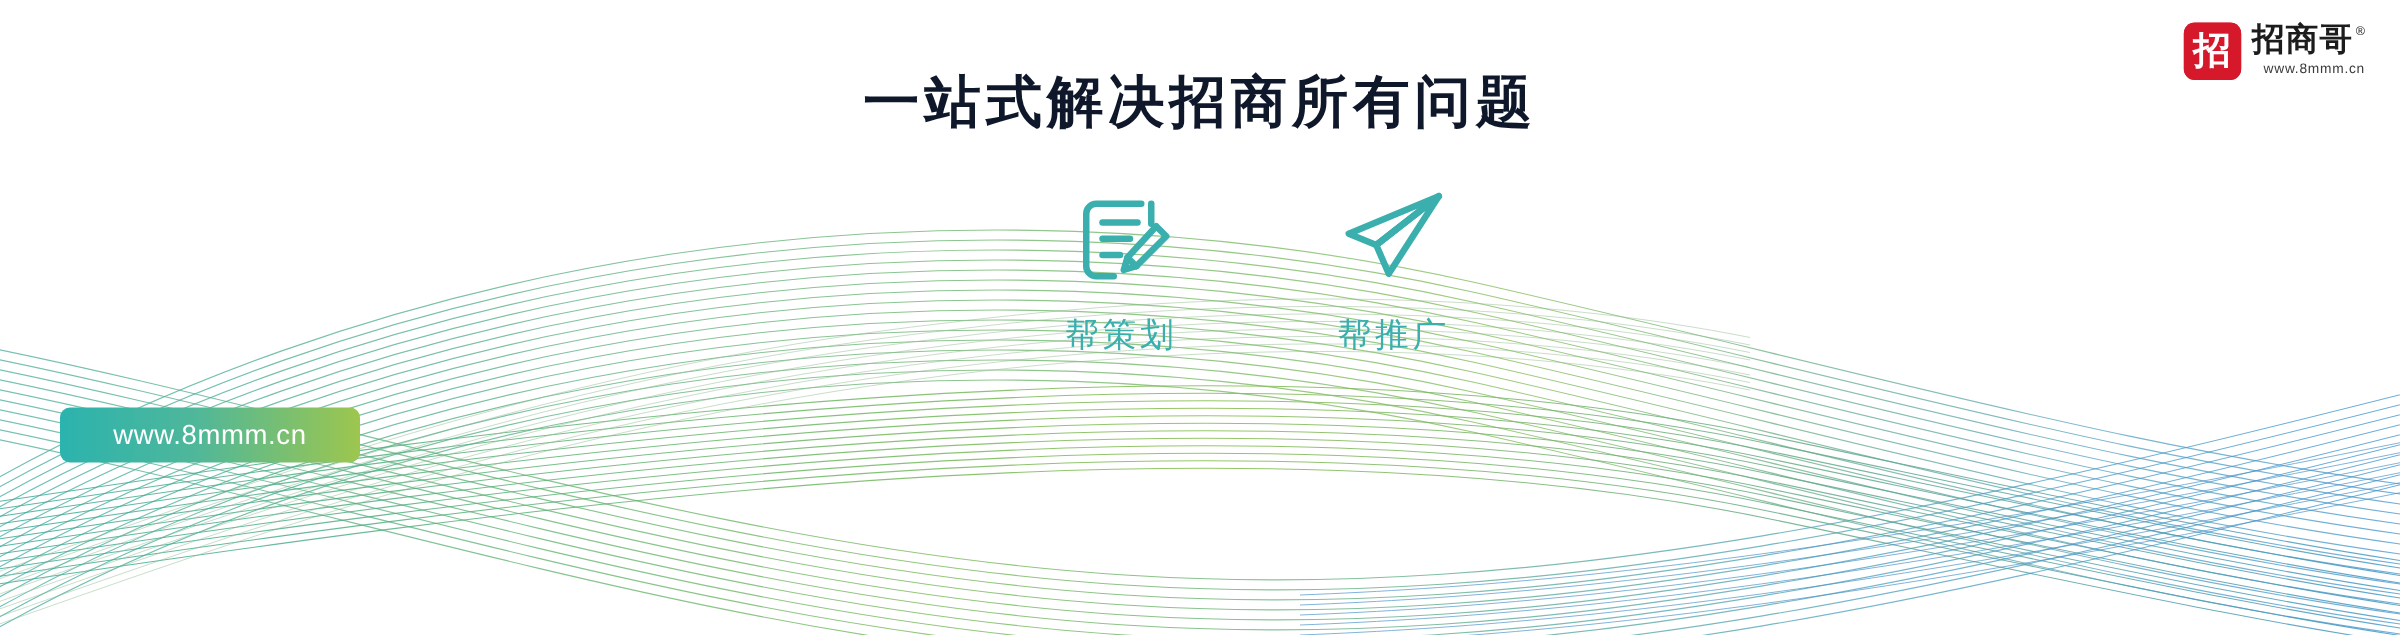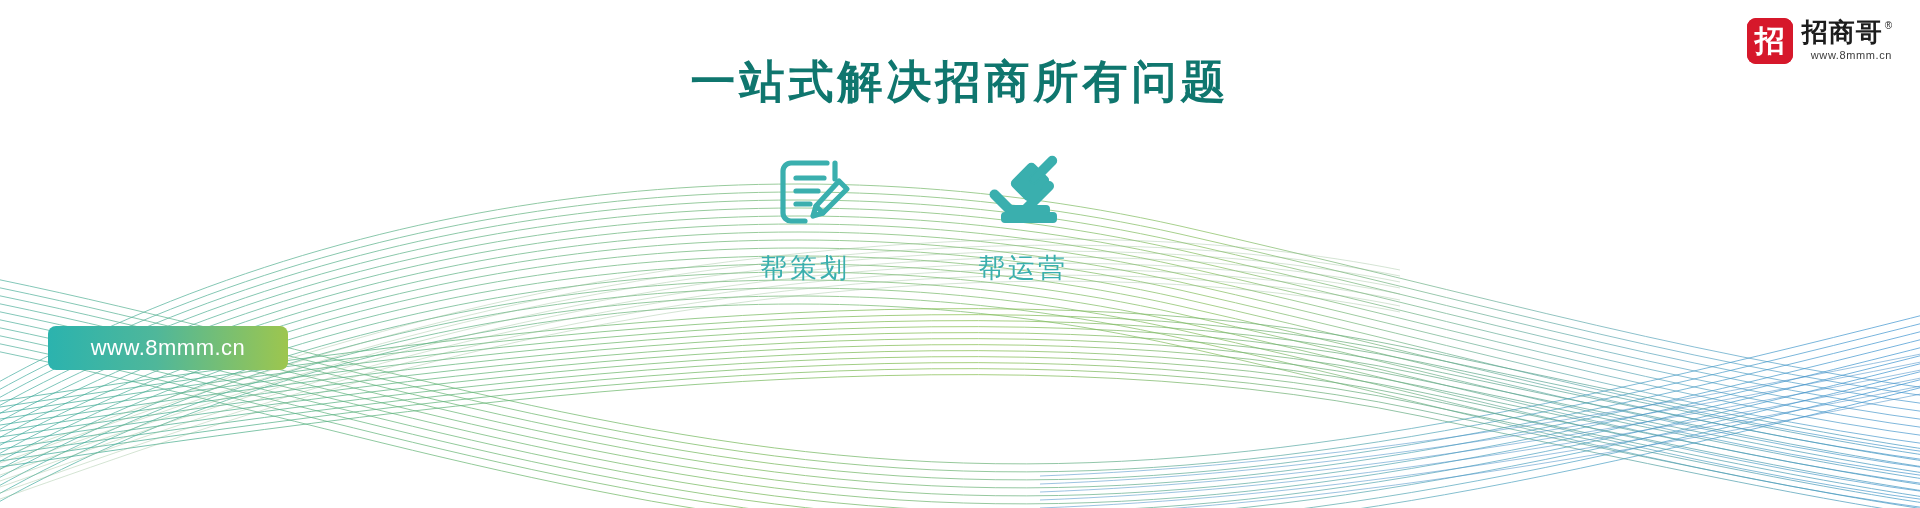--- a/index.html
+++ b/index.html
@@ -87,39 +87,39 @@
 
   
   .headline {
     position: absolute;
     left: 0;
     right: 0;
     top: 52px;
     text-align: center;
     font-size: 45px;
     font-weight: bold;
-    color: #0f766e;
+    color: #0f172a;
     letter-spacing: 4px;
     font-family: "DejaVu Sans", "Liberation Sans", sans-serif;
   }
 
   
   .features {
     position: absolute;
     top: 140px;
     left: 50%;
     transform: translateX(-50%);
     display: flex;
     gap: 36px;
   }
   .feature {
     width: 182px;
     display: flex;
     flex-direction: column;
-    align-items: flex-start;
+    align-items: flex-end;
   }
   .feature-icon {
     width: 96px;
     height: 96px;
     display: flex;
     align-items: center;
     justify-content: center;
   }
   .feature-label {
     margin-top: 14px;
@@ -270,34 +270,31 @@
           <path d="M33 35 H61"></path>
           <path d="M33 48 H55"></path>
           <path d="M33 61 H47"></path>
           <path d="M76 38 L84 46 L60 70 L50 73 L53 63 Z"></path>
           <path d="M53 63 L60 70"></path>
         </svg>
       </span>
       <span class="feature-label">帮策划</span>
     </div>
 
-
     <div class="feature">
       <span class="feature-icon">
-        <svg width="90" height="90" viewBox="0 0 90 90" fill="#3aafae" stroke="#3aafae" stroke-width="2" stroke-linejoin="round">
-          <rect x="34" y="26" width="30" height="26" rx="4" transform="rotate(-45 49 39)"></rect>
-          <rect x="58" y="10" width="8" height="34" rx="4" transform="rotate(45 62 27)"></rect>
-          <rect x="52" y="34" width="8" height="42" rx="4" transform="rotate(45 56 55)"></rect>
-          <rect x="18" y="44" width="8" height="32" rx="4" transform="rotate(-45 22 60)"></rect>
-          <rect x="21" y="70" width="54" height="9" rx="3"></rect>
-          <rect x="26" y="63" width="42" height="8" rx="3"></rect>
+        <svg width="90" height="90" viewBox="0 0 90 90" fill="none" stroke="#3aafae" stroke-width="5.2" stroke-linecap="round" stroke-linejoin="round">
+          <path d="M84 14 L12 44 L34 53 Z"></path>
+          <path d="M84 14 L44 76 L34 53 Z"></path>
+          <path d="M34 53 L84 14"></path>
         </svg>
       </span>
-      <span class="feature-label">帮运营</span>
+      <span class="feature-label">帮推广</span>
     </div>
+
 
 
   </div>
 
   <div class="url-pill">
     <span>www.8mmm.cn</span>
   </div>
 
 </div>
 

